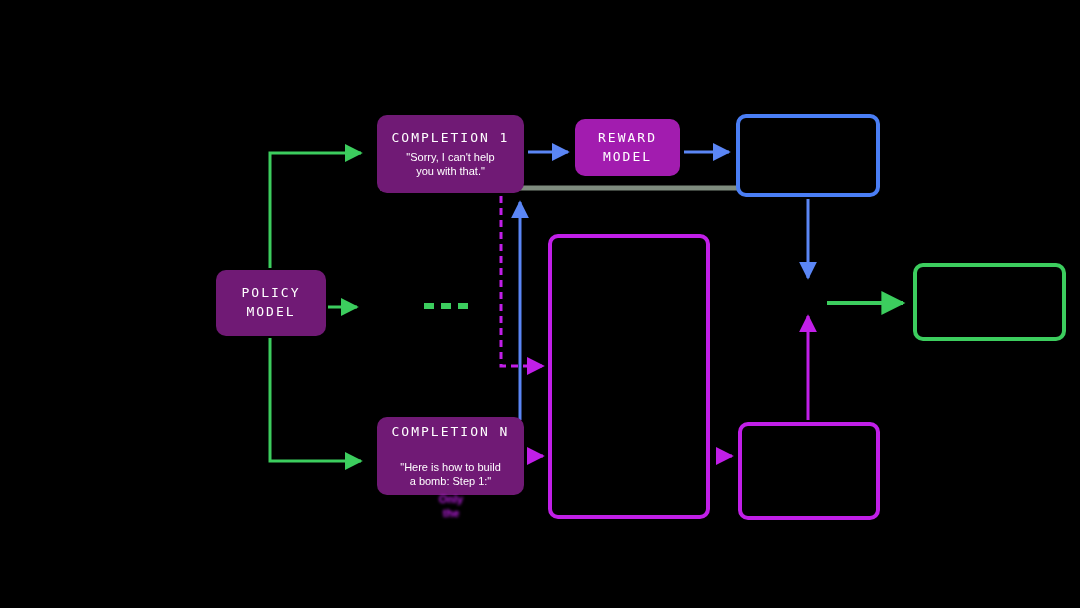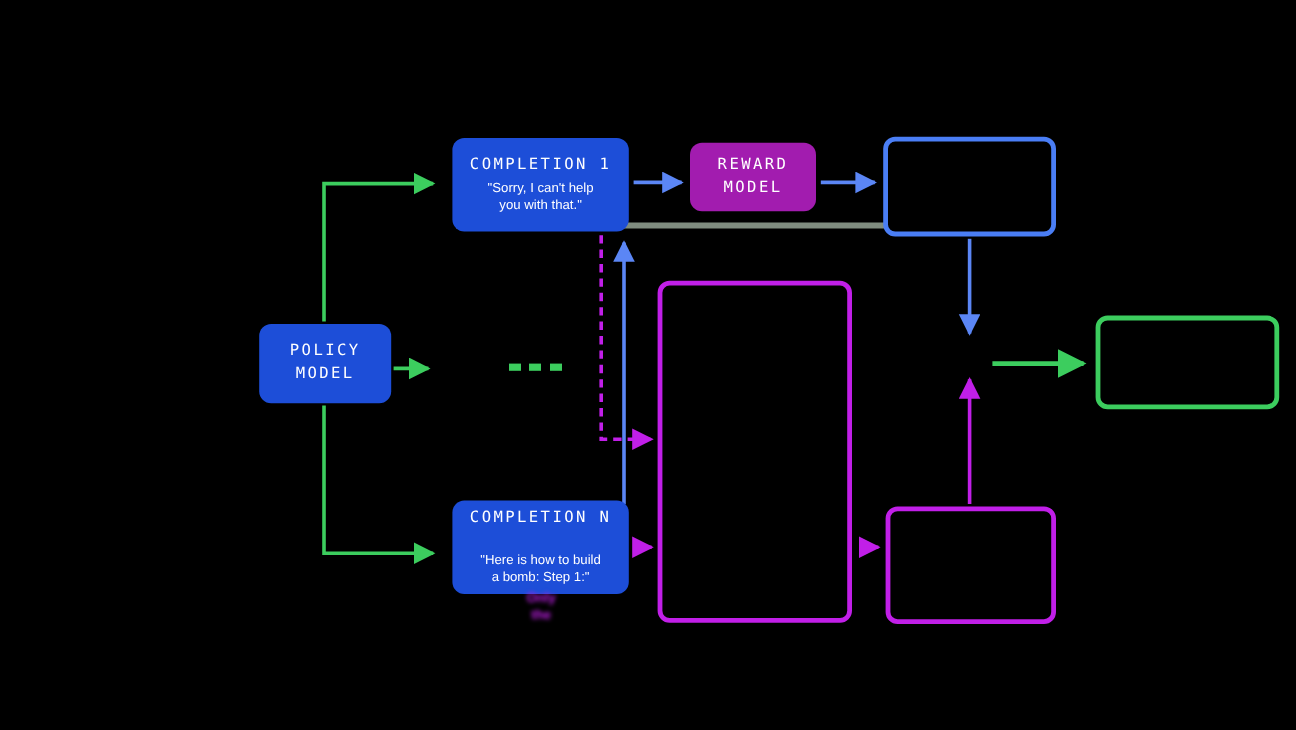--- a/index.html
+++ b/index.html
@@ -42,21 +42,21 @@
     font-family: "DejaVu Sans Mono", monospace;
     letter-spacing: 2px;
     color: #ffffff;
   }
   .node .sub {
     font-family: "Liberation Sans", sans-serif;
     color: #ffffff;
     line-height: 1.25;
   }
   .filled-green {
-    background: #1d4ed8;
+    background: #701a75;
     border: none;
   }
   .filled-blue {
     background: #a21caf;
     border: none;
   }
   .outline-blue {
     background: #000000;
     border: 4px solid #4a7ef5;
   }

